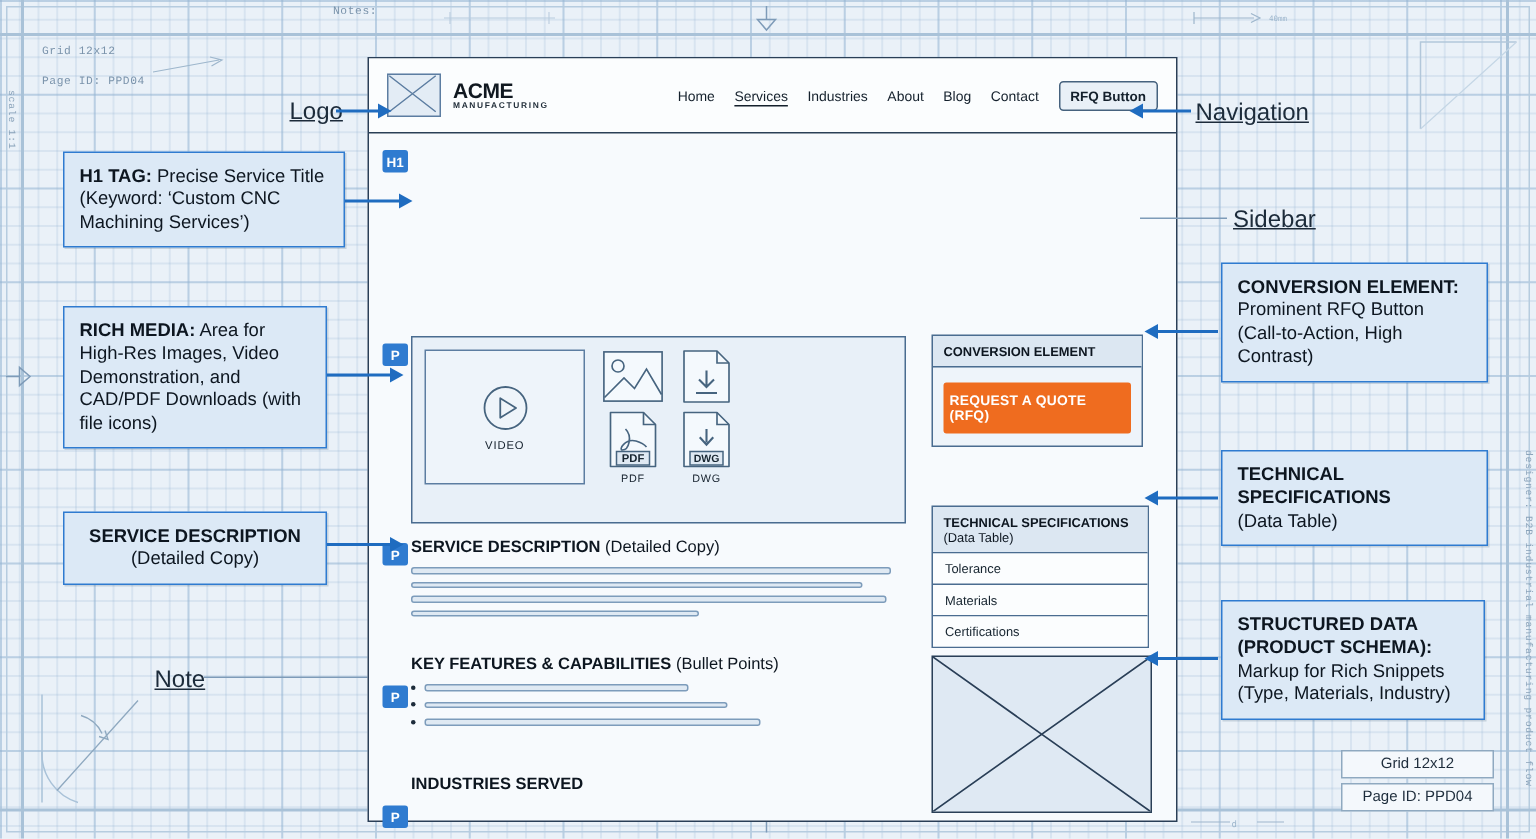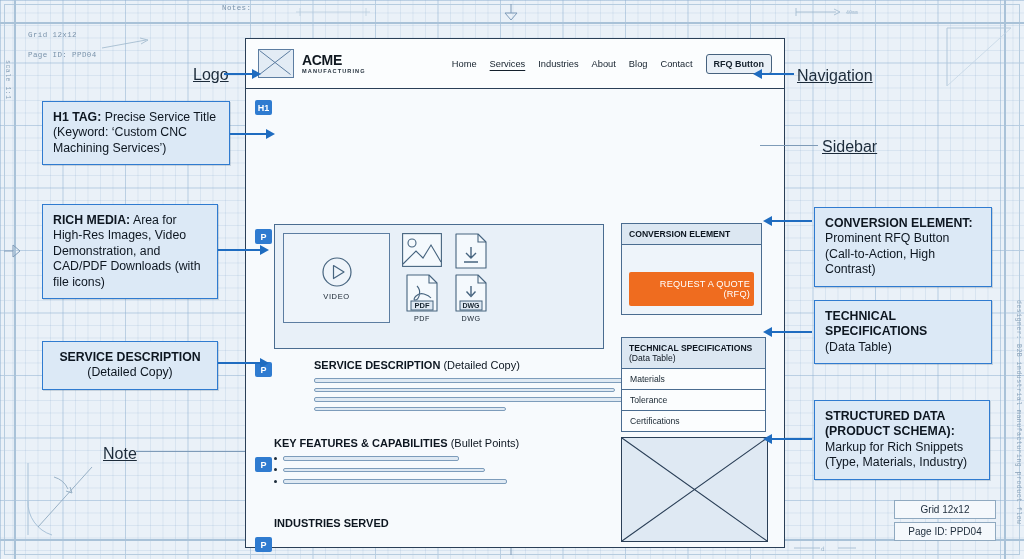--- a/index.html
+++ b/index.html
@@ -100,21 +100,21 @@
   .stackimg{position:relative;width:96px;height:100px;}
   .imglabel{
     position:absolute;bottom:-1px;left:0;right:0;text-align:center;
     font-size:7.5px;color:#14202c;letter-spacing:.6px;
   }
   .videobox{
     width:105px;height:88px;border:1.2px solid #5c7da1;background:#eef4fa;
     display:flex;flex-direction:column;align-items:center;justify-content:center;gap:3px;
   }
   .videolabel{font-size:7.5px;color:#14202c;letter-spacing:.6px;}
-  .fileblock{display:flex;flex-wrap:wrap;width:96px;gap:5px;}
+  .fileblock{display:flex;flex-wrap:wrap;width:96px;gap:5px;align-items:center;}
   .fileitem{width:44px;display:flex;flex-direction:column;align-items:center;}
   .filecap{font-size:7.2px;color:#14202c;margin-top:2px;letter-spacing:.5px;}
 
   
   .secrow{position:absolute;left:28px;}
   .sechead{font-size:11px;font-weight:bold;color:#0d1620;white-space:nowrap;}
   .sechead .norm{font-weight:normal;}
   .lines{margin-top:7px;}
   .ln{
     height:4.5px;background:#dfe9f3;border:1px solid #7d9cbb;
@@ -130,22 +130,22 @@
     border:1.4px solid #4a6c90;background:#eef4fa;box-sizing:border-box;
   }
   .panelhead{
     background:#dce7f2;border-bottom:1.2px solid #4a6c90;
     padding:5px 7px;font-size:8.6px;font-weight:bold;color:#0d1620;
   }
   .convbody{padding:6px 7px 8px;}
   .convtxt{font-size:7.4px;line-height:1.35;color:#16242f;}
   .convtxt b{font-weight:bold;}
   .ctabtn{
-    margin-top:21px;background:#ef6c1f;color:#fff;text-align:right;
-    font-size:9.2px;font-weight:normal;padding:7px 4px;border-radius:2px;
+    margin-top:4px;background:#ef6c1f;color:#fff;text-align:left;
+    font-size:9.2px;font-weight:bold;padding:7px 4px;border-radius:2px;
     letter-spacing:.2px;
   }
   .specrow{
     padding:5px 8px;font-size:8.6px;color:#16242f;
     border-bottom:1.2px solid #4a6c90;background:#fbfdfe;
   }
   .specrow:last-child{border-bottom:none;}
   .xbox{
     border:1.4px solid #2a3f57;background:#dfe9f3;position:relative;
   }
@@ -295,21 +295,21 @@
             <path d="M16 12 v9 M11.5 17.5 l4.5 5 4.5 -5" fill="none" stroke="#46647f" stroke-width="1.4"></path>
             <rect x="5" y="27" width="22" height="9" fill="#dfe9f3" stroke="#46647f" stroke-width="1"></rect>
             <text x="16" y="34.2" font-size="7" font-weight="bold" text-anchor="middle" fill="#16242f" font-family="Liberation Sans, sans-serif">DWG</text>
           </svg>
           <div class="filecap">DWG</div>
         </div>
       </div>
     </div>
 
     <div class="tag" style="left:9px;top:273px;">P</div>
-    <div class="secrow" style="top:270px;width:320px;margin-left:40px;">
+    <div class="secrow" style="top:270px;width:320px;">
       <div class="sechead">
         <span>SERVICE DESCRIPTION</span><span class="norm"> (Detailed Copy)</span>
       </div>
       <div class="lines">
         <div class="ln" style="width:100%;"></div>
         <div class="ln" style="width:94%;"></div>
         <div class="ln" style="width:99%;"></div>
         <div class="ln" style="width:60%;"></div>
       </div>
     </div>
@@ -345,22 +345,22 @@
       <div class="convbody">
         <div class="ctabtn">REQUEST A QUOTE (RFQ)</div>
       </div>
     </div>
 
     <div class="side panel" style="top:248px;width:145px;">
       <div class="panelhead">
         <div>TECHNICAL SPECIFICATIONS</div>
         <div style="font-weight:normal;">(Data Table)</div>
       </div>
+      <div class="specrow">Tolerance</div>
       <div class="specrow">Materials</div>
-      <div class="specrow">Tolerance</div>
       <div class="specrow">Certifications</div>
     </div>
 
     <div class="side xbox" style="top:348px;width:145px;height:103px;">
       <svg width="100%" height="100%" viewBox="0 0 145 103" preserveAspectRatio="none">
         <path d="M0 0 L145 103 M145 0 L0 103" stroke="#2a3f57" stroke-width="1.1" fill="none" vector-effect="non-scaling-stroke"></path>
       </svg>
     </div>
   </div>
 </div>
@@ -387,21 +387,21 @@
 </div>
 <div class="conn" style="left:218px;top:249px;width:42px;"></div>
 <div class="arrow right" style="left:260px;top:245px;"></div>
 
 <div class="anno center" style="left:42px;top:341px;width:176px;">
   <b>SERVICE DESCRIPTION</b><br><span>(Detailed Copy)</span>
 </div>
 <div class="conn" style="left:218px;top:362px;width:42px;"></div>
 <div class="arrow right" style="left:260px;top:358px;"></div>
 
-<div class="anno" style="left:814px;top:175px;width:178px;margin-top:32px;">
+<div class="anno" style="left:814px;top:175px;width:178px;">
   <b>CONVERSION ELEMENT:</b><span> Prominent RFQ Button (Call-to-Action, High Contrast)</span>
 </div>
 <div class="conn" style="left:772px;top:220px;width:40px;"></div>
 <div class="arrow left" style="left:763px;top:216px;"></div>
 
 <div class="anno" style="left:814px;top:300px;width:178px;">
   <b>TECHNICAL SPECIFICATIONS</b><br><span>(Data Table)</span>
 </div>
 <div class="conn" style="left:772px;top:331px;width:40px;"></div>
 <div class="arrow left" style="left:763px;top:327px;"></div>

